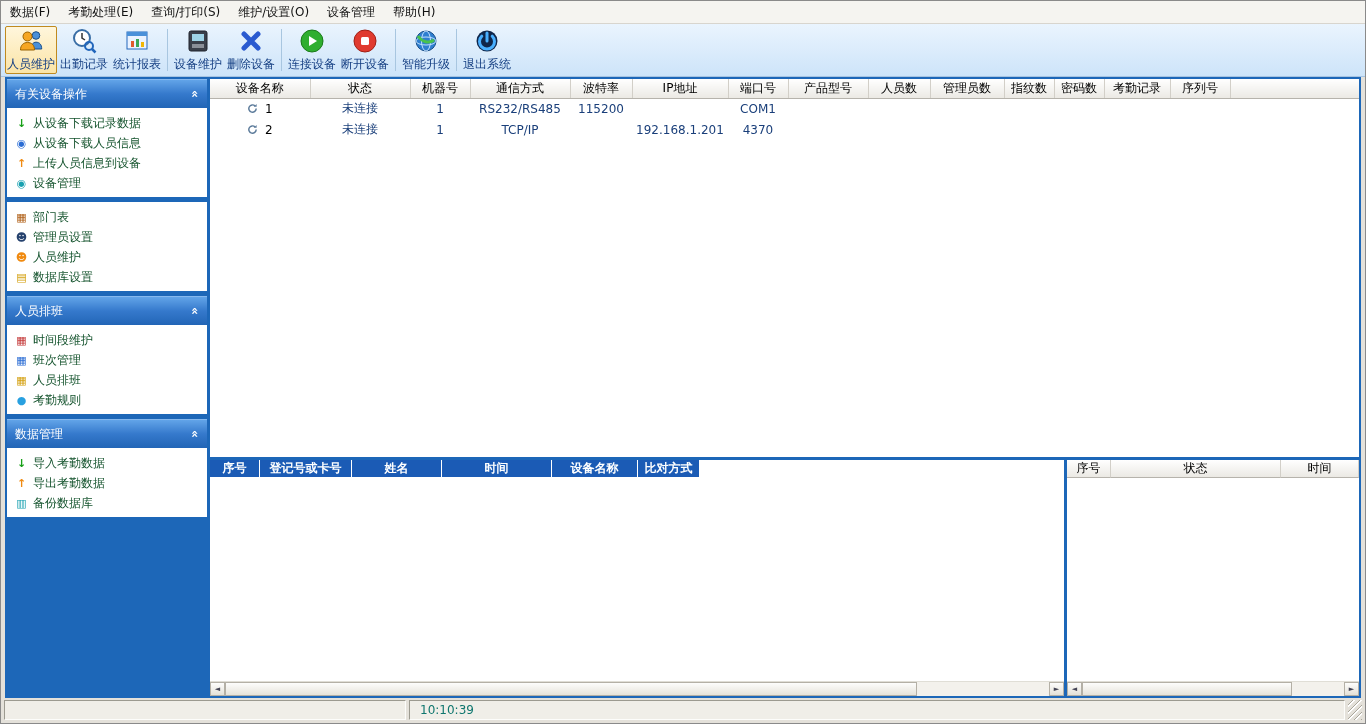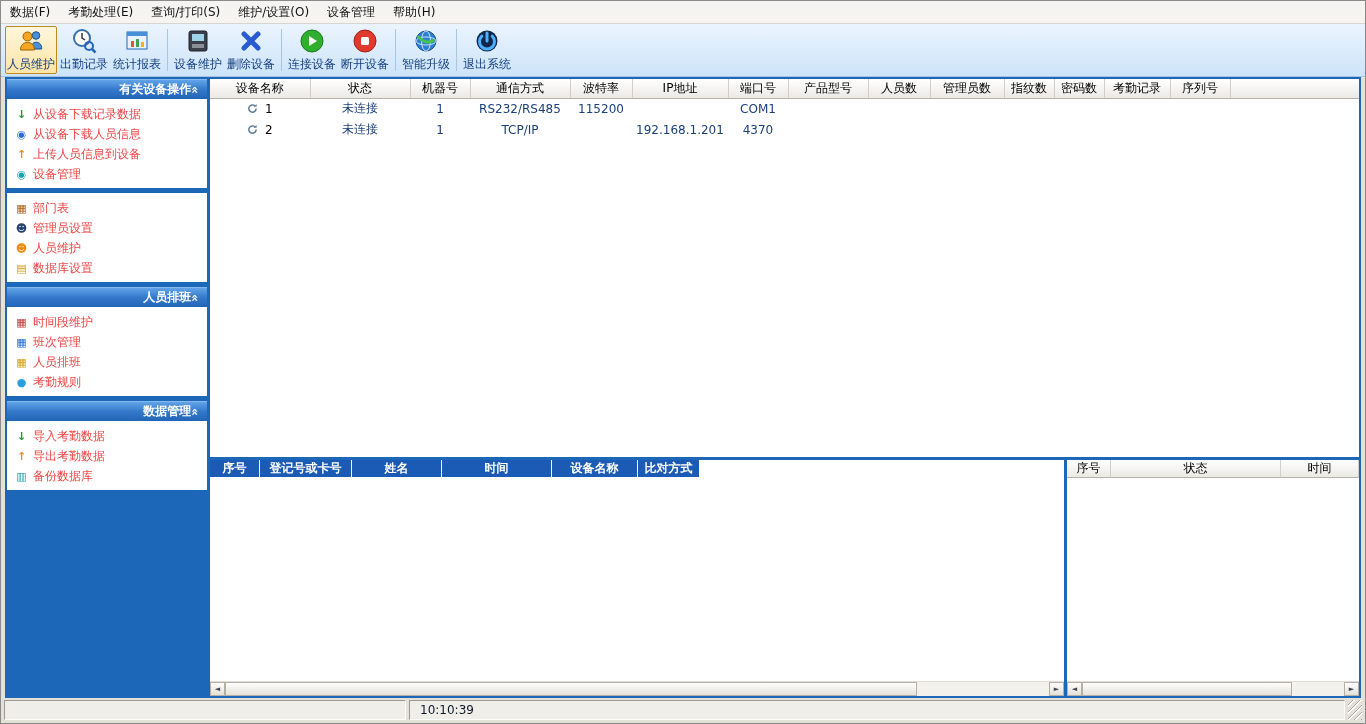--- a/index.html
+++ b/index.html
@@ -38,29 +38,29 @@
   .tsep { width:1px; height:42px; background:#a8c6e0; margin:0 3px; flex:0 0 1px; }
   .ticon { width:26px; height:26px; }
 
   
   .content { flex:1; margin:0 4px; background:#1d67b8; padding:2px;
     display:flex; gap:3px; min-height:0; }
 
   
   .sidebar { width:200px; flex:0 0 200px; display:flex; flex-direction:column; overflow:hidden; }
   .section { margin-bottom:5px; }
-  .sec-head { height:20px; display:flex; align-items:center; justify-content:flex-end;
-    padding:0 8px; color:#fff; font-weight:bold;
+  .sec-head { height:29px; display:flex; align-items:center; justify-content:space-between;
+    padding:0 8px; color:#fff; font-weight:normal;
     background:linear-gradient(180deg,#62a4e8 0%,#3579cc 50%,#2265b6 100%);
     border-top:1px solid #86b8ee; }
   .collapse-icon { display:inline-block; transform:rotate(90deg); font-weight:bold; color:#fff; }
   .collapse-icon::before { content:"\00AB"; }
   .sec-body { background:#fff; padding:5px 0 4px; }
   .s-item { height:20px; display:flex; align-items:center; gap:5px; padding:0 0 0 8px; cursor:pointer; }
-  .s-item .lbl { color:#ef4444; white-space:nowrap; }
+  .s-item .lbl { color:#14532d; white-space:nowrap; }
   .ic { width:13px; text-align:center; font-size:11px; font-weight:bold; line-height:1; }
   .ic-green{color:#18a018}.ic-blue{color:#2a6cd4}.ic-orange{color:#f08a10}
   .ic-teal{color:#18a0b0}.ic-brown{color:#b06018}.ic-navy{color:#26426e}
   .ic-gold{color:#d4a010}.ic-red{color:#c43838}.ic-skyblue{color:#28a0e0}
 
   
   .main { flex:1; display:flex; flex-direction:column; gap:3px; min-width:0; }
   .panel-header { height:22px; flex:0 0 22px; display:flex; align-items:center; gap:7px;
     padding:0 6px; background:linear-gradient(180deg,#ffffff,#d9eafb);
     border:1px solid #bcd2ea; color:#1a5fb8; font-weight:bold; }
@@ -102,21 +102,21 @@
     display:grid; place-items:center; font-size:7px; }
   .sb-left::before { content:"\25C4"; }
   .sb-right::before { content:"\25BA"; }
   .sb-track { flex:1; position:relative; }
   .sb-thumb { position:absolute; top:0; left:0; height:100%;
     border:1px solid #b4b0a6; background:linear-gradient(180deg,#fdfdfc,#e6e3da); }
 
   
   .statusbar { height:20px; flex:0 0 20px; margin:2px 3px 3px; display:flex; gap:3px; }
   .status-cell { border:1px solid; border-color:#9c9a90 #fdfdfb #fdfdfb #9c9a90;
-    background:#f0eee8; display:flex; align-items:center; color:#0f172a;text-align:center; }
+    background:#f0eee8; display:flex; align-items:center; color:#0f766e;text-align:center; }
   .sc1 { width:402px; flex:0 0 402px; }
   .sc2 { flex:1; padding-left:10px; }
   .resize-grip { width:14px; flex:0 0 14px; background:
     repeating-linear-gradient(135deg,transparent 0 3px,#aaa69a 3px 4px,#fff 4px 5px); }
 </style>
 </head>
 <body>
 
 <div class="window">
 

